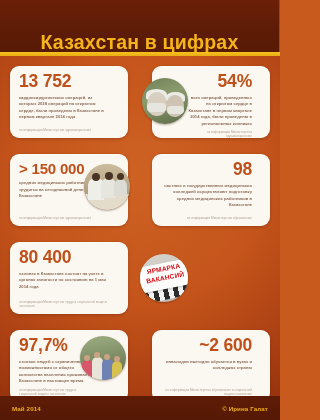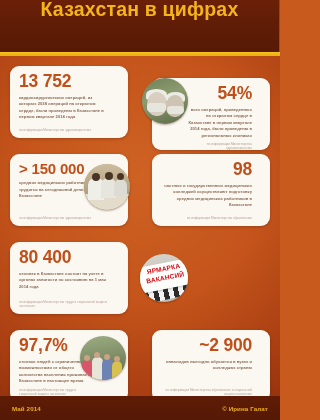--- a/index.html
+++ b/index.html
@@ -23,21 +23,21 @@
   }
 
   
   .header {
     position: absolute;
     top: 0; left: 0;
     width: 279px;
     height: 52px;
     background: linear-gradient(180deg, #6B2008 0%, #5E1C06 55%, #571A05 100%);
     display: flex;
-    align-items: flex-start;
+    align-items: flex-end;
     justify-content: center;
   }
   .header-title {
     color: #F5B41B;
     font-size: 19.5px;
     font-weight: bold;
     letter-spacing: 0.2px;
     line-height: 1;
     white-space: nowrap;
   }
@@ -104,21 +104,21 @@
   }
   
   .cleft  .card { left: 10px; }
   .cright .card { left: 12px; }
 
   .card.align-right { text-align: right; align-items: flex-end; }
   .card.align-left  { text-align: left;  align-items: flex-start; }
 
   
   .card.photo-right { padding-right: 34px; }
-  .card.photo-left  { padding-left: 36px; margin-top: 12px; }
+  .card.photo-left  { padding-left: 36px; }
 
   .stat {
     color: #C0501A;
     font-weight: bold;
     font-size: 17.5px;
     line-height: 1;
     letter-spacing: -0.2px;
     margin-bottom: 4px;
     white-space: nowrap;
   }
@@ -323,21 +323,21 @@
           <div class="hh hh1"></div>
             <div class="hh hh2"></div>
           <div class="hh hh3"></div>
             <div class="hh hh4"></div>
         </div>
       </div>
     </div>
 
     <div class="cell r4 cright">
       <div class="card align-right">
-        <div class="stat">~2 900</div>
+        <div class="stat">~2 600</div>
         <div class="desc">инвалидов ежегодно обучается в вузах и колледжах страны</div>
         <div class="src">по информации Министерства образования и социальной защиты населения</div>
       </div>
     </div>
 
   </div>
 
   <div class="footer">
     <div class="footer-left">Май 2014</div>
     <div class="footer-right">© Ирина Галат</div>

